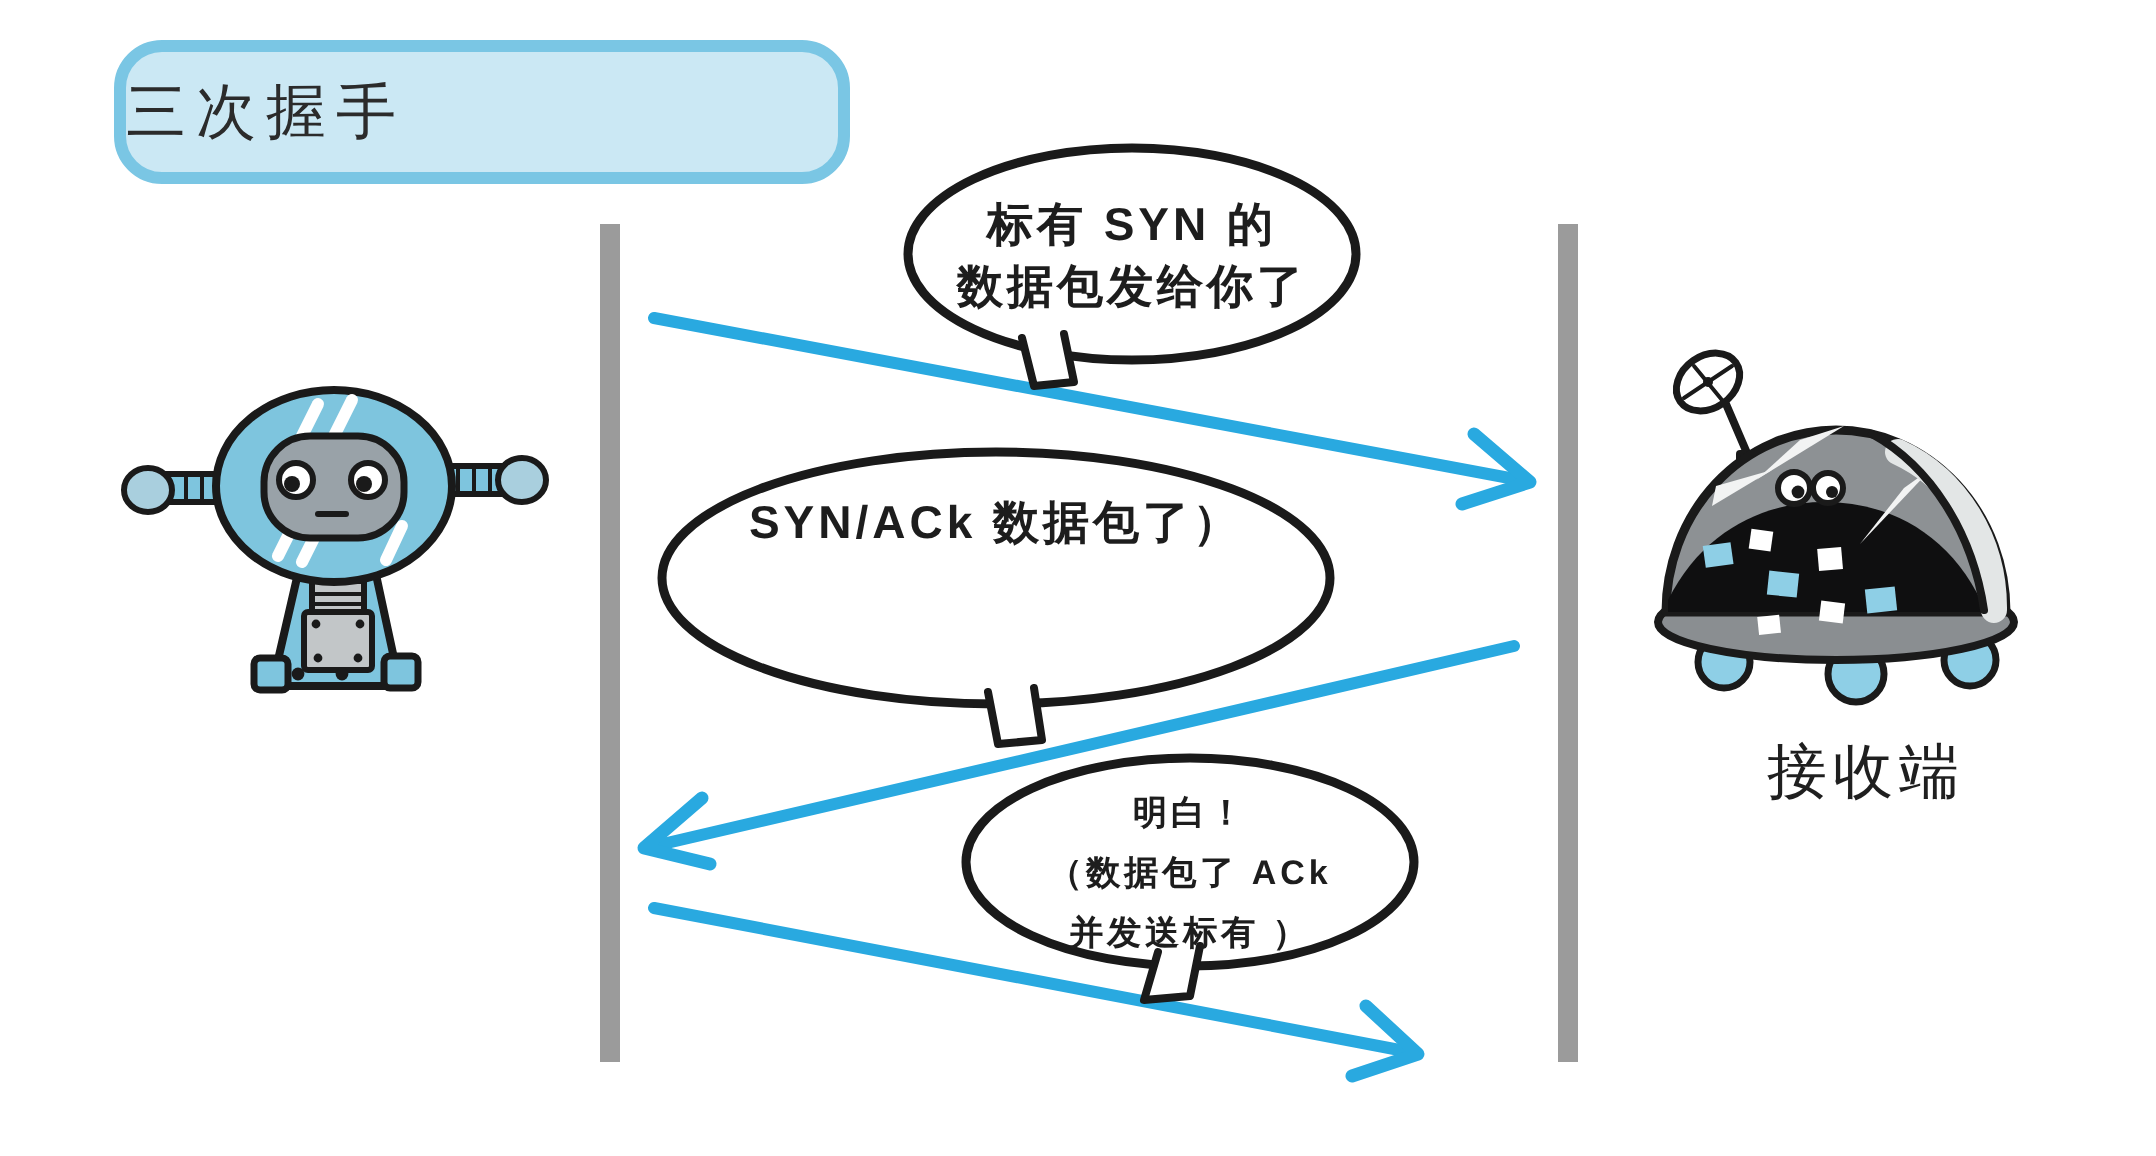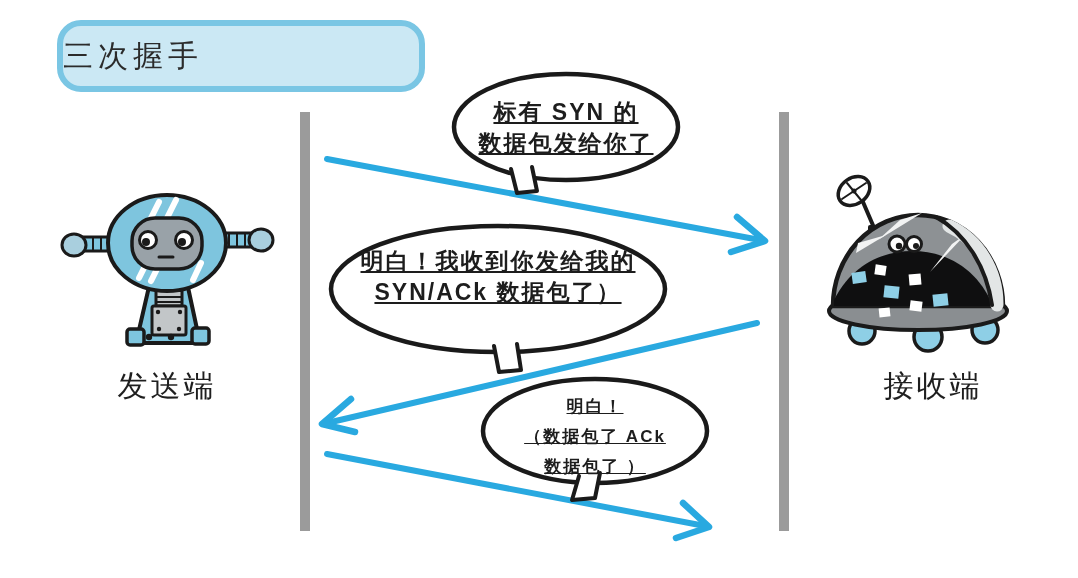--- a/index.html
+++ b/index.html
@@ -27,21 +27,20 @@
     position:absolute;left:57px;top:20px;width:356px;height:60px;
     border:6px solid var(--title-border);
     border-radius:24px;
     background:var(--title-fill);
     display:flex;align-items:center;justify-content:flex-start;
     font-size:30px;color:#2b2b2b;letter-spacing:5px;font-weight:500;
   }
   .bubble-text{
     position:absolute;text-align:center;color:#1d1d1d;font-weight:700;
     letter-spacing:2px;
-    text-decoration:underline;
   }
   .bubble-text.b1{left:446px;top:97px;width:240px;font-size:23px;line-height:31px;}
   .bubble-text.b2{left:333px;top:246px;width:330px;font-size:23px;line-height:31px;}
   .bubble-text.b3{left:480px;top:392px;width:230px;font-size:17px;line-height:30px;}
   .endpoint-label{
     position:absolute;top:366px;width:150px;text-align:center;
     font-size:30px;color:#1f1f1f;letter-spacing:3px;
   }
   .endpoint-label.sender{left:92px;}
   .endpoint-label.receiver{left:858px;}
@@ -184,24 +183,22 @@
 
   <div class="title-box">
     <span>三次握手</span>
   </div>
 
   <div class="bubble-text b1">
     <div>标有 SYN 的</div>
     <div>数据包发给你了</div>
   </div>
   <div class="bubble-text b2">
-    <div>明白！我收到你发给我的</div>
     <div>SYN/ACk 数据包了）</div>
   </div>
   <div class="bubble-text b3">
     <div>明白！</div>
     <div>（数据包了 ACk</div>
-    <div>数据包了 ）</div>
-  </div>
-
-  <div class="endpoint-label sender">发送端</div>
+    <div>并发送标有 ）</div>
+  </div>
+
   <div class="endpoint-label receiver">接收端</div>
 </div>
 
 </body></html>

